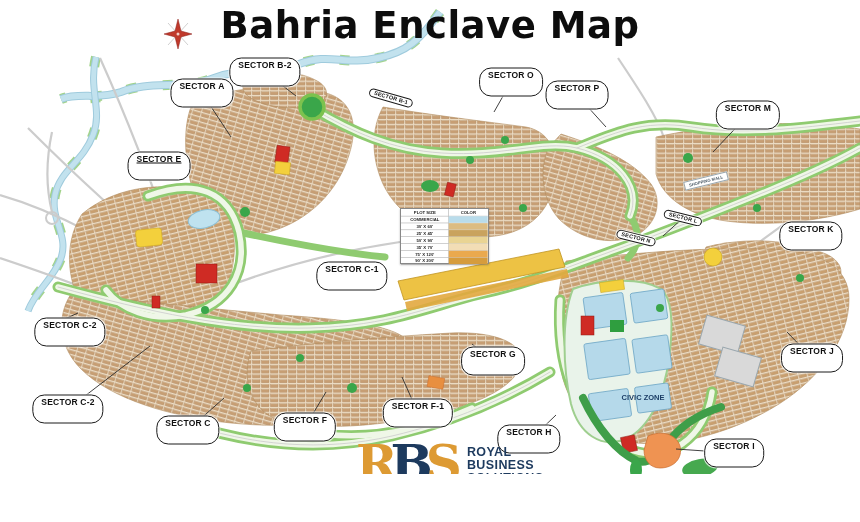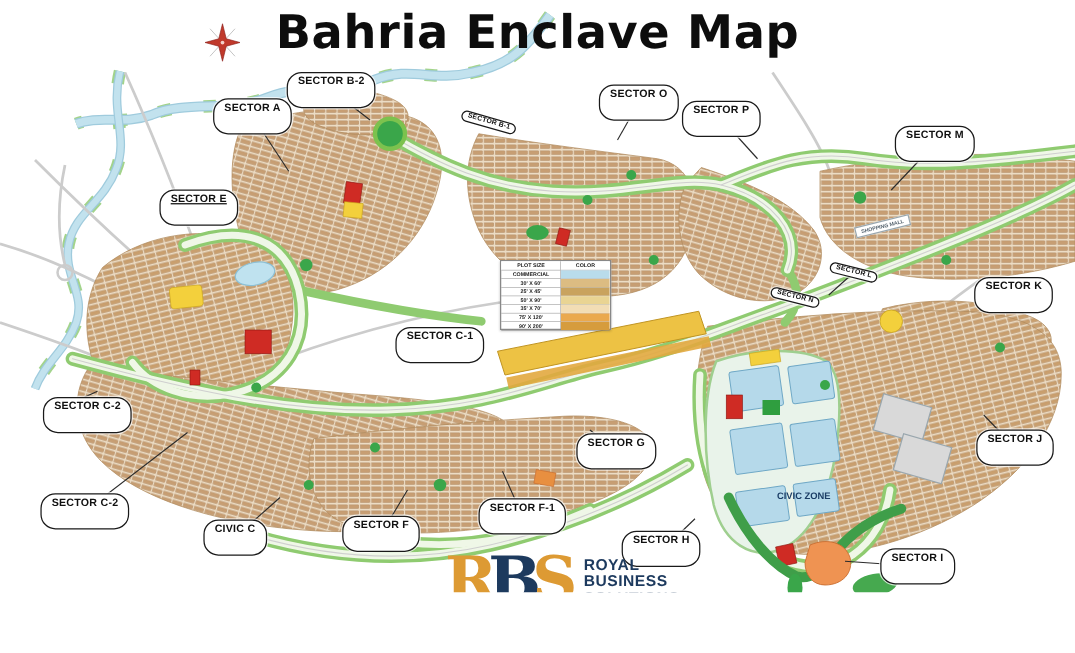--- a/index.html
+++ b/index.html
@@ -257,21 +257,21 @@
       <div class="pill" style="left: 577px; top: 95px; transform: translate(-50%, -50%) rotate(0deg);">SECTOR P</div>
       <div class="pill small" style="left: 391px; top: 98px; transform: translate(-50%, -50%) rotate(16deg);">SECTOR B-1</div>
       <div class="pill" style="left: 748px; top: 115px; transform: translate(-50%, -50%) rotate(0deg);">SECTOR M</div>
       <div class="pill" style="left: 159px; top: 166px; transform: translate(-50%, -50%) rotate(0deg); text-decoration: underline;">SECTOR E</div>
       <div class="pill small" style="left: 683px; top: 218px; transform: translate(-50%, -50%) rotate(14deg);">SECTOR L</div>
       <div class="pill small" style="left: 636px; top: 238px; transform: translate(-50%, -50%) rotate(14deg);">SECTOR N</div>
       <div class="pill" style="left: 811px; top: 236px; transform: translate(-50%, -50%) rotate(0deg);">SECTOR K</div>
       <div class="pill" style="left: 352px; top: 276px; transform: translate(-50%, -50%) rotate(0deg);">SECTOR C-1</div>
       <div class="pill" style="left: 40px; top: 332px; transform: translate(-50%, -50%) rotate(0deg); margin-left: 30px;">SECTOR C-2</div>
       <div class="pill" style="left: 68px; top: 409px; transform: translate(-50%, -50%) rotate(0deg);">SECTOR C-2</div>
-      <div class="pill" style="left: 188px; top: 430px; transform: translate(-50%, -50%) rotate(0deg);">CIVIC C</div>
+      <div class="pill" style="left: 188px; top: 430px; transform: translate(-50%, -50%) rotate(0deg);">SECTOR C</div>
       <div class="pill" style="left: 305px; top: 427px; transform: translate(-50%, -50%) rotate(0deg);">SECTOR F</div>
       <div class="pill" style="left: 418px; top: 413px; transform: translate(-50%, -50%) rotate(0deg);">SECTOR F-1</div>
       <div class="pill" style="left: 493px; top: 361px; transform: translate(-50%, -50%) rotate(0deg);">SECTOR G</div>
       <div class="pill" style="left: 529px; top: 439px; transform: translate(-50%, -50%) rotate(0deg);">SECTOR H</div>
       <div class="pill" style="left: 734px; top: 453px; transform: translate(-50%, -50%) rotate(0deg);">SECTOR I</div>
       <div class="pill" style="left: 812px; top: 358px; transform: translate(-50%, -50%) rotate(0deg);">SECTOR J</div>
       <div class="maptext" style="left: 643px; top: 397px; font-size: 7.5px; color: rgb(28, 62, 102); transform: translate(-50%, -50%) rotate(0deg);">CIVIC ZONE</div>
       <div class="maptext boxed" style="left: 706px; top: 181px; font-size: 4.2px; color: rgb(85, 99, 110); transform: translate(-50%, -50%) rotate(-14deg);">SHOPPING MALL</div>
     </div>
 

